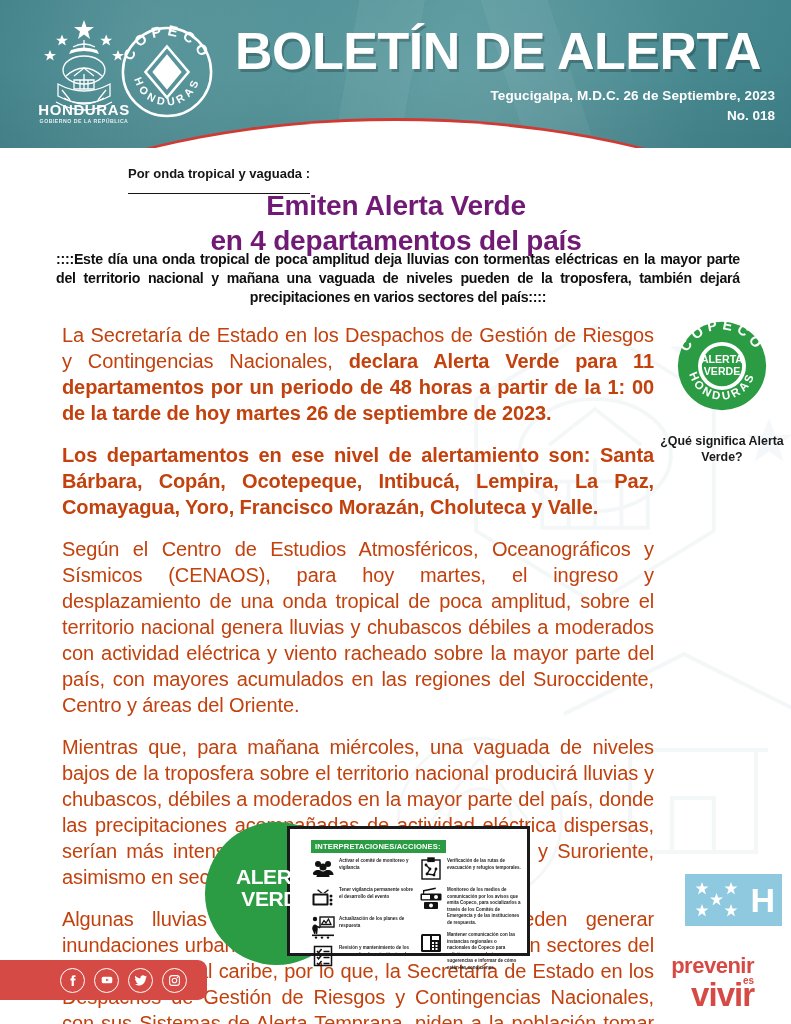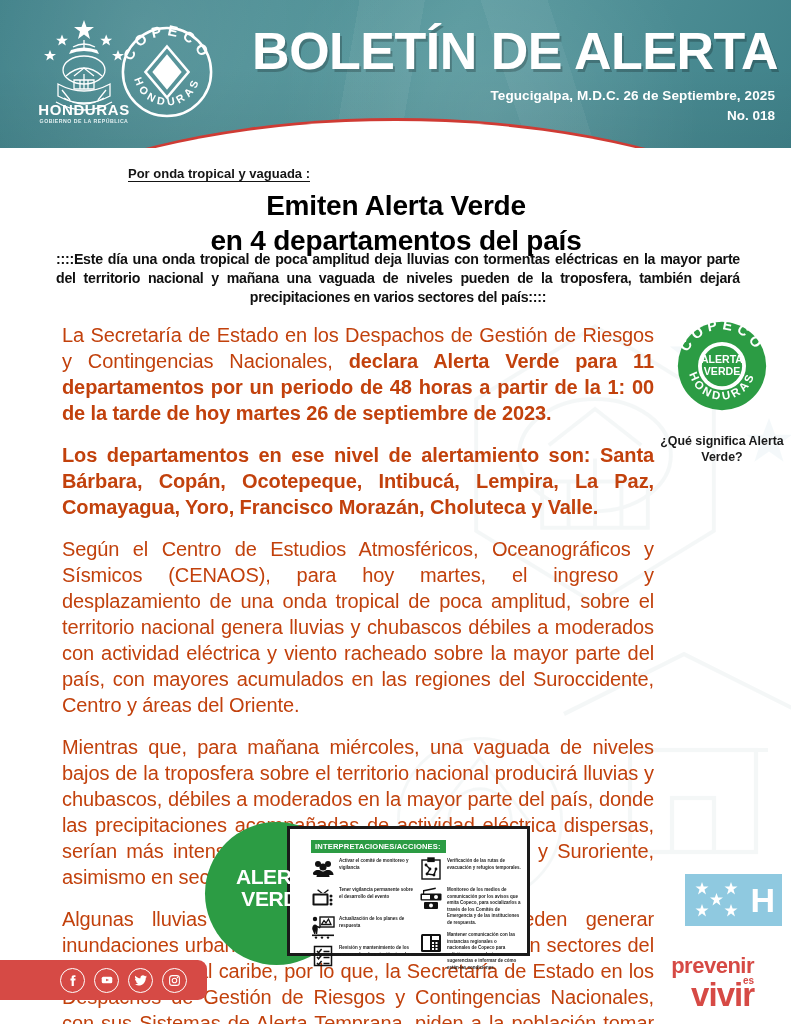--- a/index.html
+++ b/index.html
@@ -63,21 +63,21 @@
   }
 
   
   .seal-hdr{
     position:absolute; left:118px; top:23px; width:98px; height:98px; z-index:4;
   }
 
   
   .hdr-title{
     position:absolute; left:218px; top:24px; width:560px;
-    text-align:right;
+    text-align:center;
     color:#ffffff;
     font-size:52px; font-weight:800; letter-spacing:-0.5px;
     line-height:1.05;
     text-shadow: 2px 3px 0 rgba(0,0,0,.22);
     z-index:4;
     white-space:nowrap;
   }
   .hdr-meta{
     position:absolute; right:16px; top:88px; width:420px;
     text-align:right; color:#ffffff; z-index:4;
@@ -94,26 +94,26 @@
   .wm-c{ left:360px; top:700px; width:240px; height:240px; }
   .wm-star{
     position:absolute; z-index:0; opacity:.16; pointer-events:none;
     color:#bcd9e2;
   }
 
   
   .kicker{
     position:absolute; left:128px; top:166px;
     font-size:13px; font-weight:600; color:#151515;
-    border-bottom:1.5px solid #151515; padding-bottom:0;
+    border-bottom:1.5px solid #151515; padding-bottom:12px;
     z-index:5;
   }
   .headline{
     position:absolute; left:60px; top:188px; width:672px;
-    text-align:center; color:#000000;
+    text-align:center; color:#701a75;
     font-size:28px; font-weight:800; line-height:1.25; letter-spacing:-.2px;
     z-index:5;
   }
   .lede{
     position:absolute; left:56px; top:250px; width:684px;
     text-align:justify; text-align-last:center;
     color:#101010; font-size:14.2px; font-weight:800;
     line-height:1.33; letter-spacing:-.25px;
     z-index:5;
   }
@@ -285,21 +285,21 @@
       <text font-size="15" font-weight="700" fill="#ffffff" letter-spacing="5" font-family="Liberation Sans, sans-serif">
         <textPath href="#arcTopH" startOffset="50%" text-anchor="middle">COPECO</textPath>
       </text>
       <text font-size="11" font-weight="700" fill="#ffffff" letter-spacing="3.6" font-family="Liberation Sans, sans-serif">
         <textPath href="#arcBotH" startOffset="50%" text-anchor="middle">HONDURAS</textPath>
       </text>
     </svg>
 
     <div class="hdr-title">BOLETÍN DE ALERTA</div>
     <div class="hdr-meta">
-      <div class="line1">Tegucigalpa, M.D.C. 26 de Septiembre, 2025</div>
+      <div class="line1">Tegucigalpa, M.D.C. 26 de Septiembre, 2023</div>
       <div class="line2">No. 018</div>
     </div>
 
     <div class="header-arc"></div>
   </div>
 
   <div class="kicker">Por onda tropical y vaguada :</div>
 
   <div class="headline">
     <div>Emiten Alerta Verde</div>

